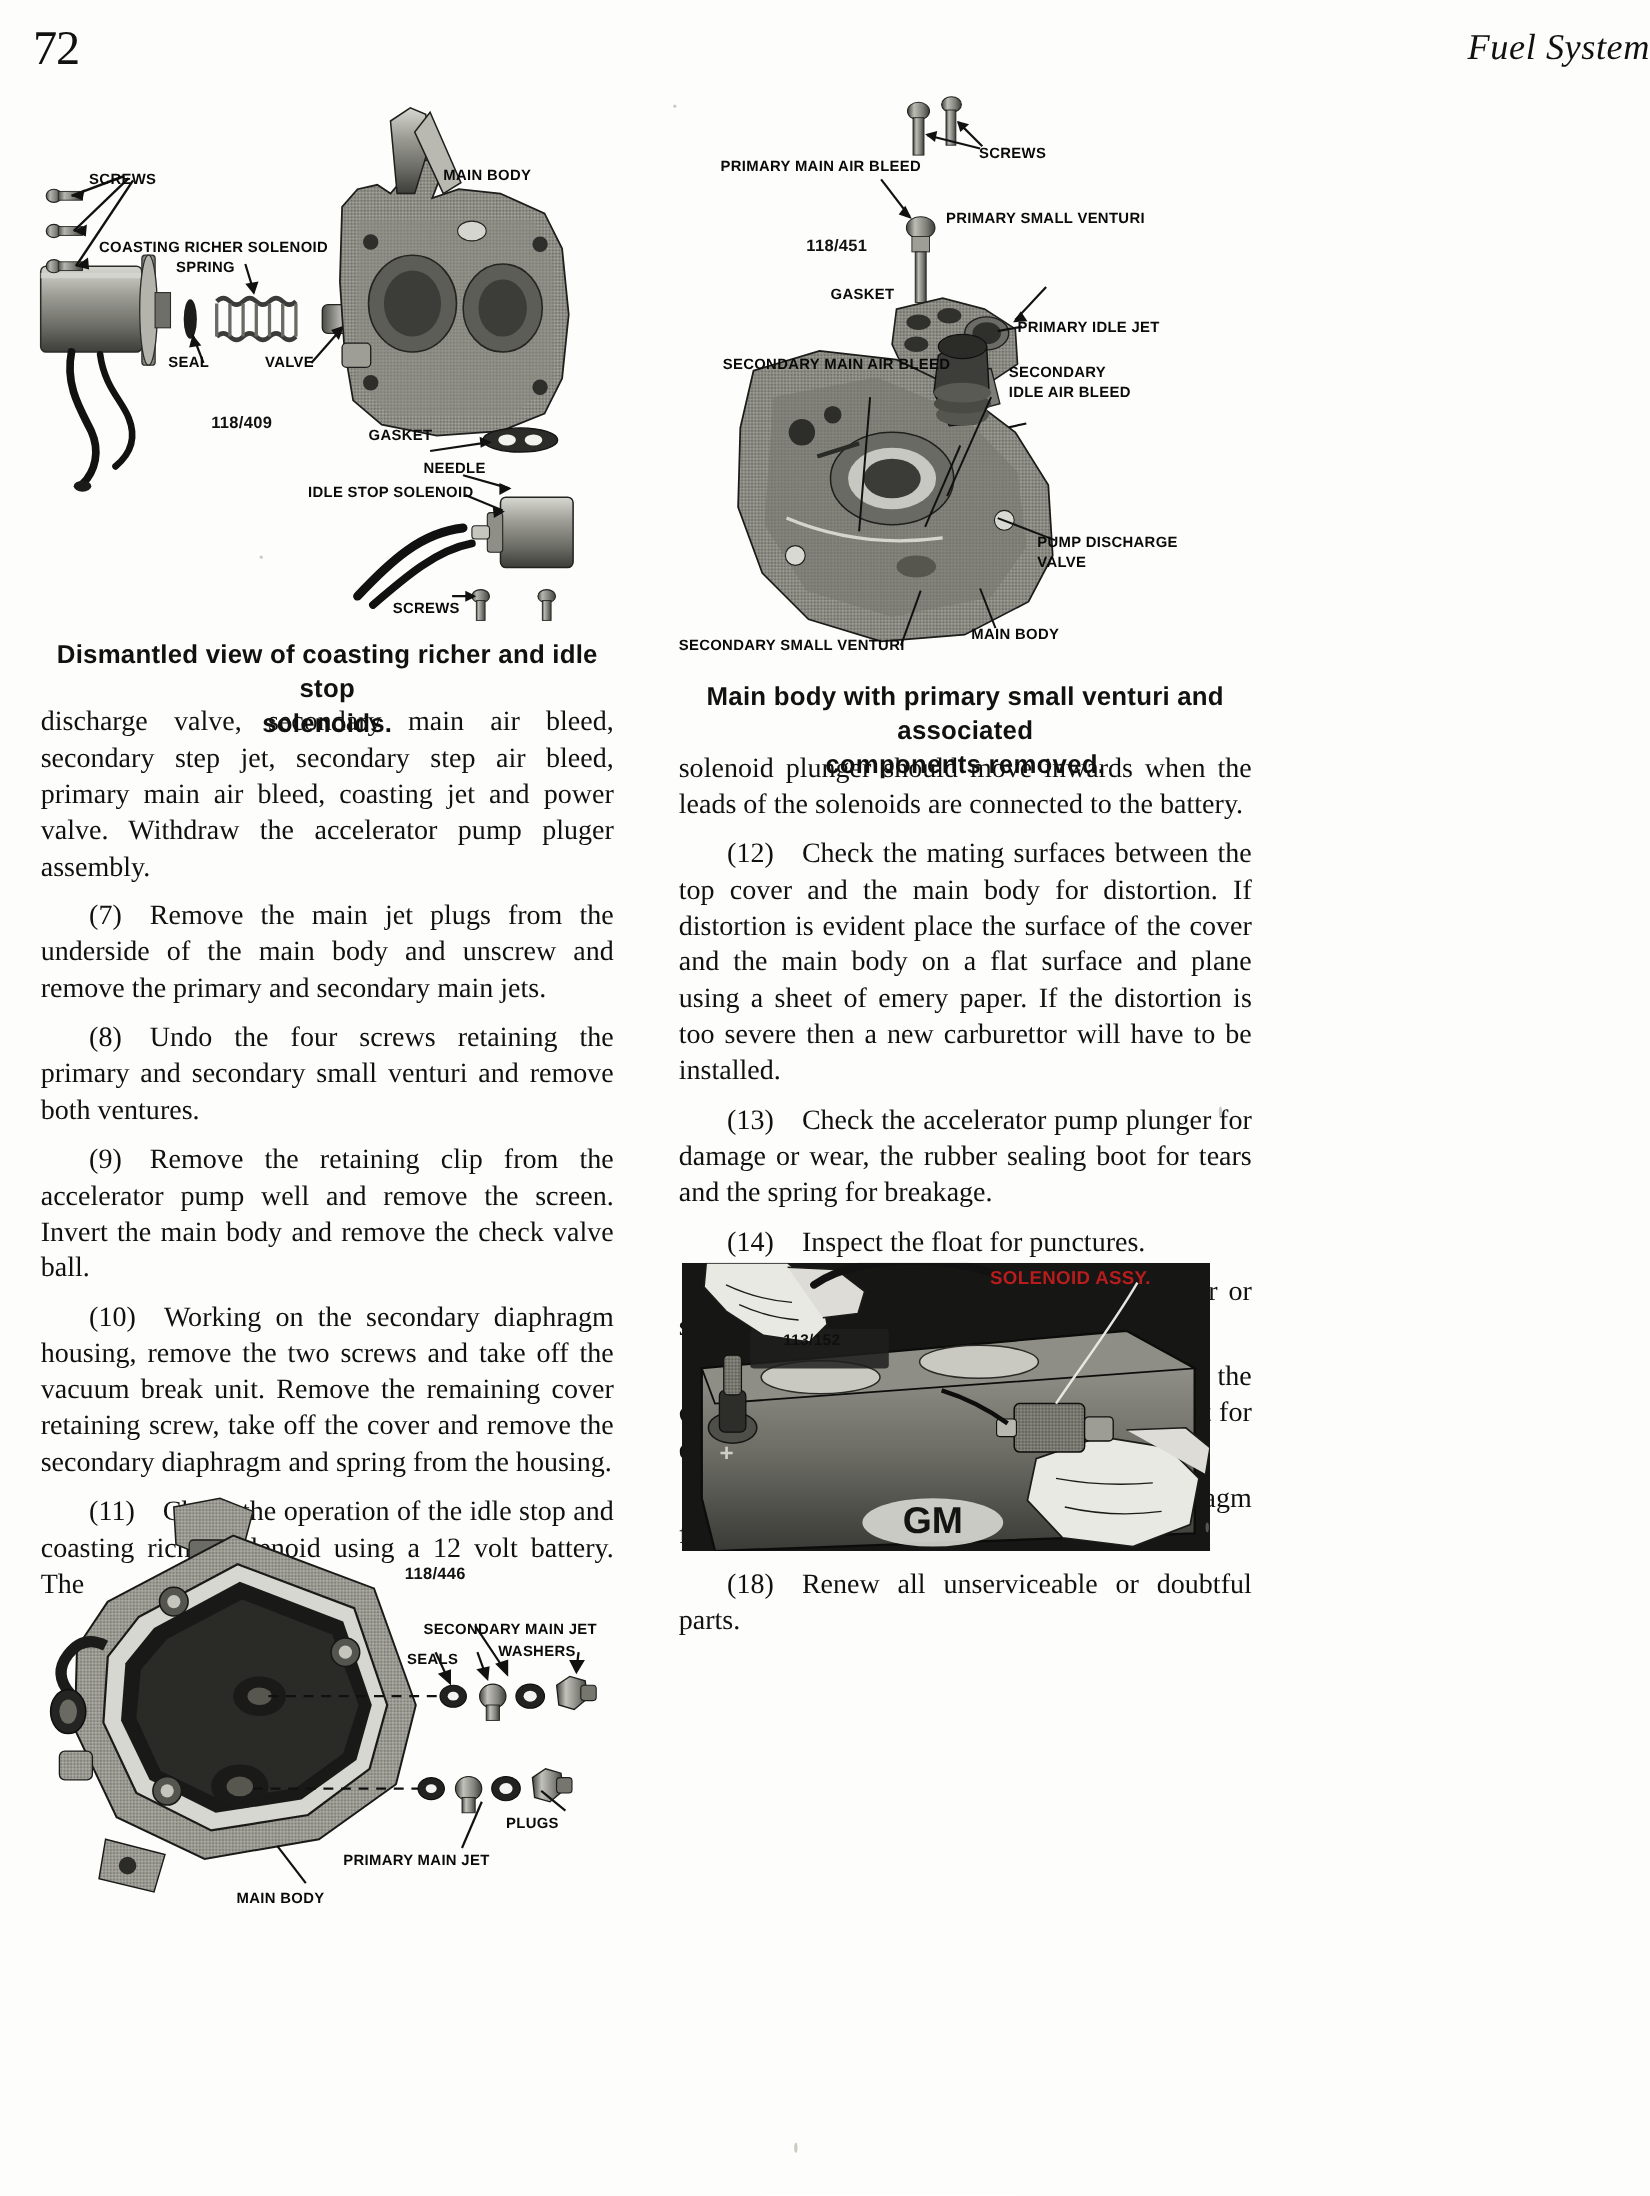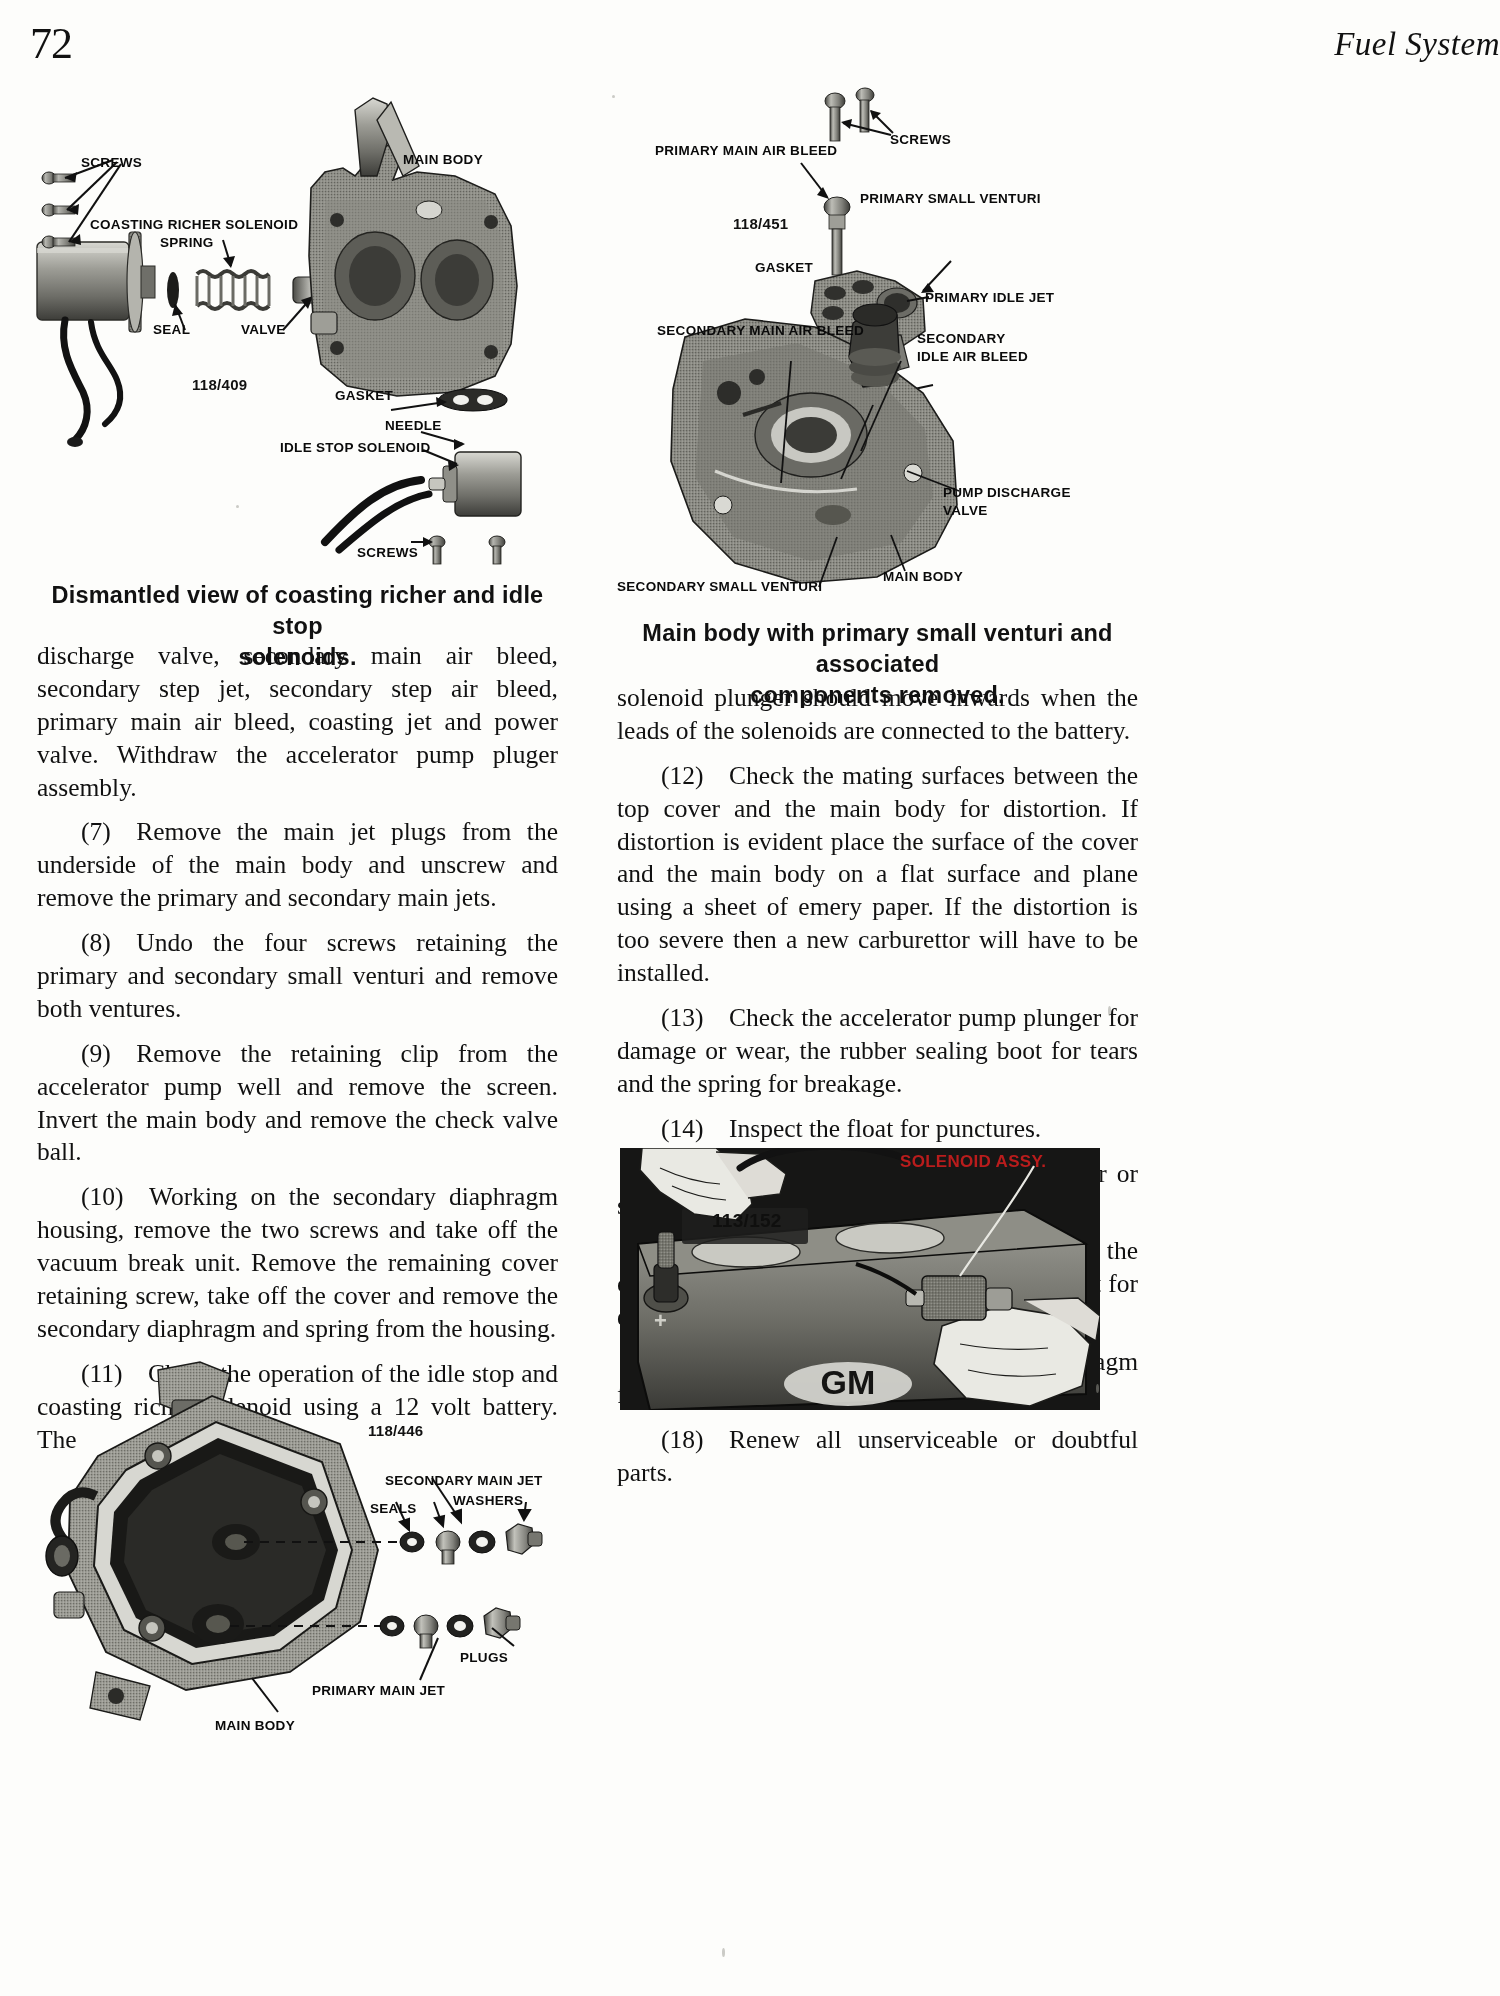--- a/index.html
+++ b/index.html
@@ -498,21 +498,21 @@
         <rect x="302" y="128" width="64" height="44" rx="5" fill="url(#grain4)" stroke="#0e0e0d" stroke-width="1.4"></rect>
         <rect x="366" y="140" width="26" height="22" rx="4" fill="#9d9d96" stroke="#0e0e0d" stroke-width="1.2"></rect>
         <rect x="286" y="142" width="18" height="16" rx="3" fill="#b8b8b1" stroke="#0e0e0d" stroke-width="1"></rect>
         <path d="M236 116 C262 124 282 136 296 146" fill="none" stroke="#0d0d0c" stroke-width="4"></path>
       </g>
 
       <path d="M414 18 C392 56 360 98 340 128" fill="none" stroke="#e8e8e2" stroke-width="2.2"></path>
     </svg>
 
     <div class="lab" style="left:280px;top:4px;font-size:17px;color:#b91c1c;">SOLENOID ASSY.</div>
-    <div class="partno" style="left:92px;top:62px;font-size:19px;color:#0f0f0e;">113/152</div>
+    <div class="partno" style="left:92px;top:62px;font-size:14px;color:#0f0f0e;">113/152</div>
   </div>
 
 
   <div class="speck" style="left:1108px;top:1006px;width:3px;height:10px;"></div>
   <div class="speck" style="left:722px;top:1948px;width:3px;height:9px;"></div>
   <div class="speck" style="left:1096px;top:1384px;width:3px;height:9px;"></div>
   <div class="speck" style="left:236px;top:505px;width:3px;height:3px;"></div>
   <div class="speck" style="left:612px;top:95px;width:3px;height:3px;"></div>
 
 </div>

